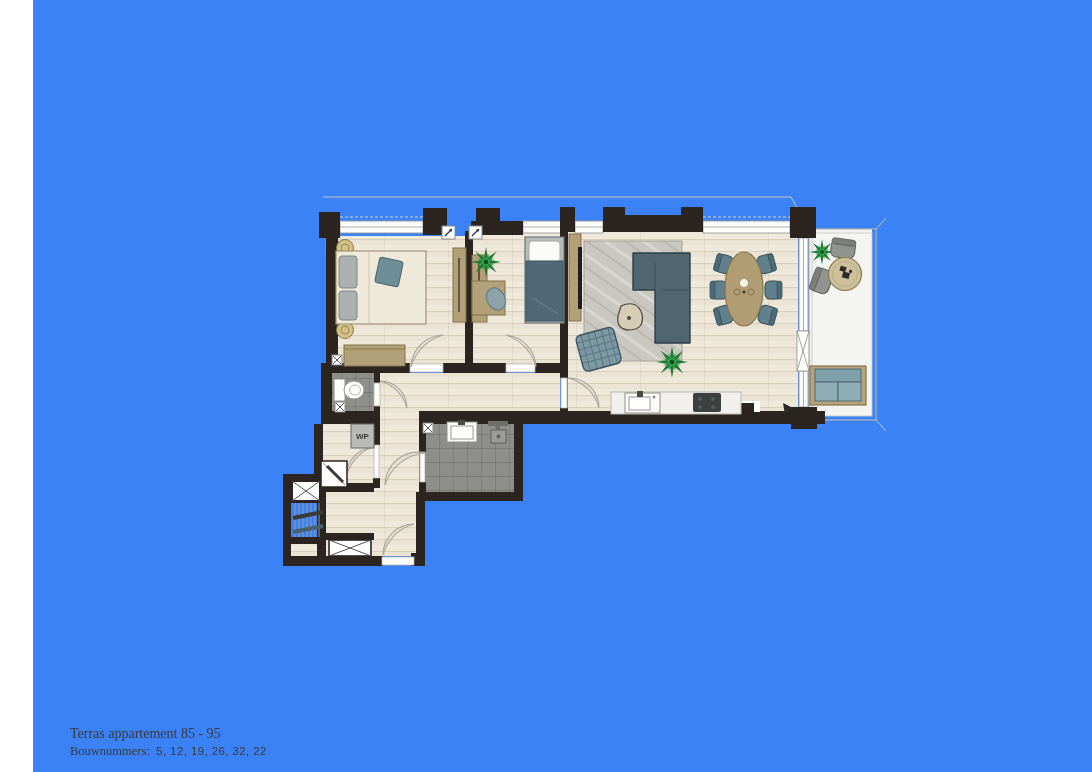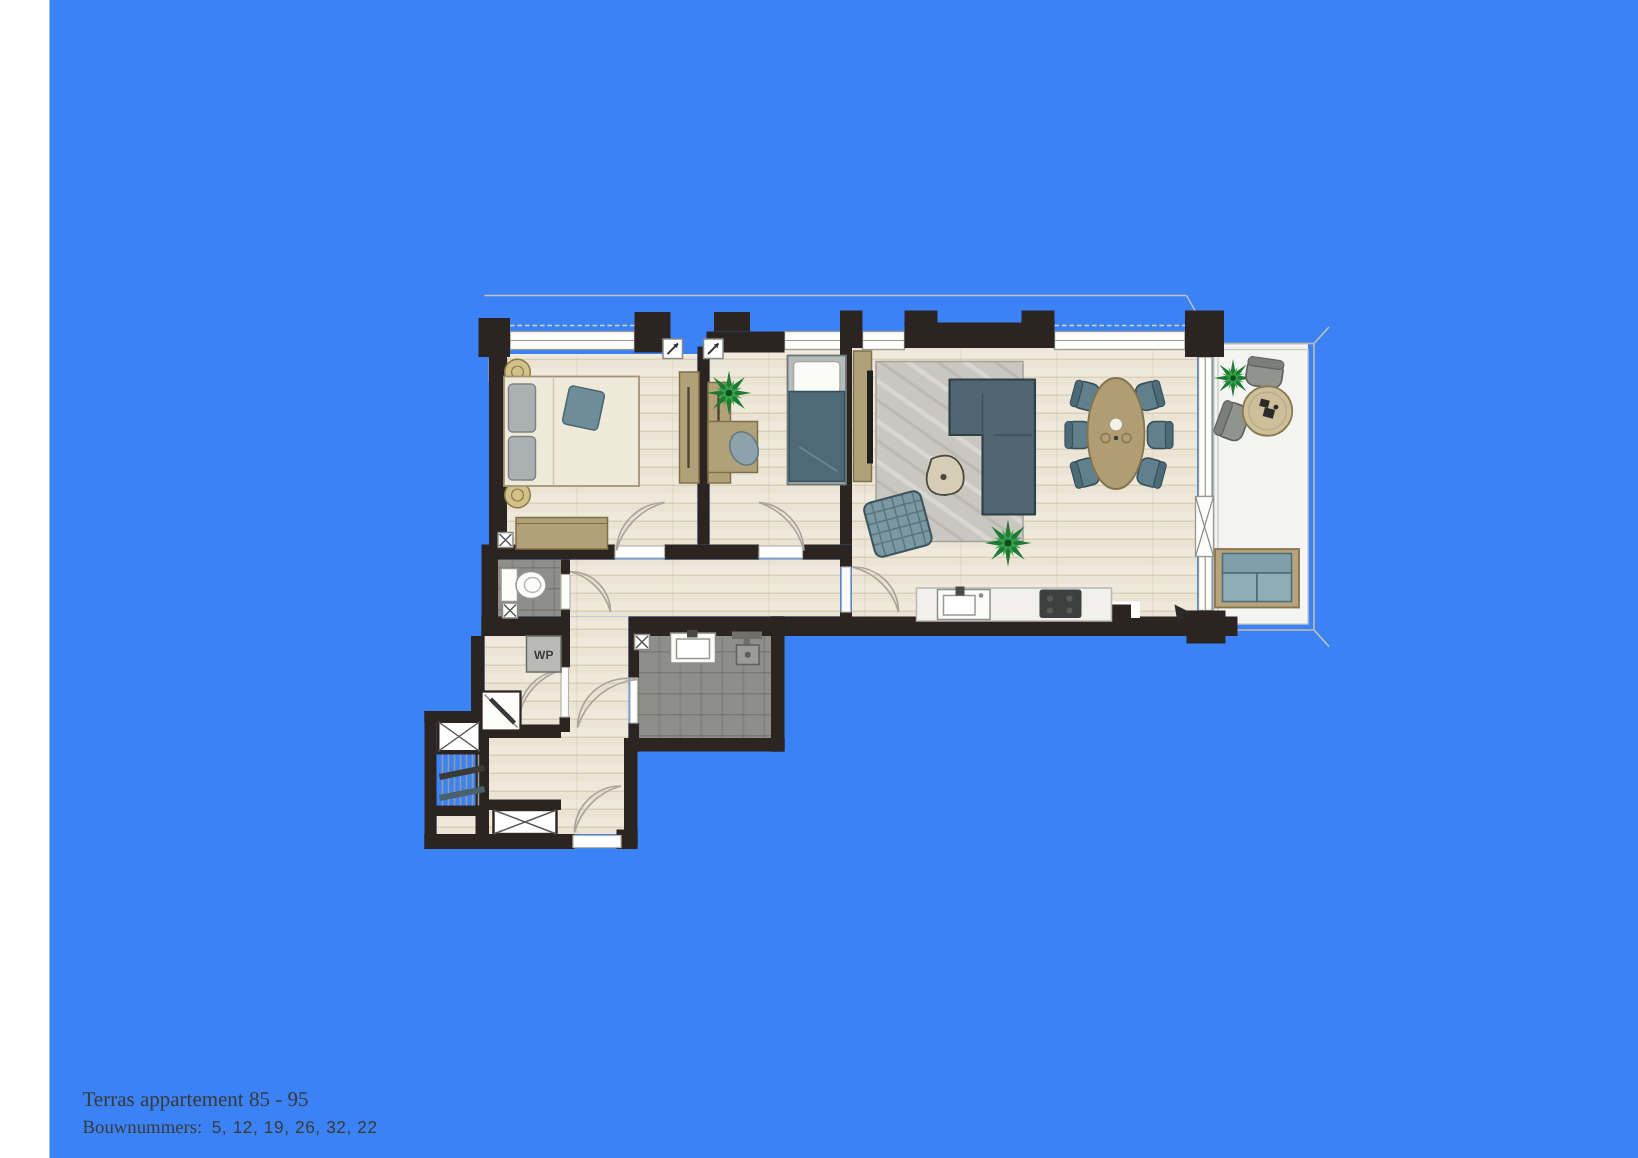--- a/index.html
+++ b/index.html
@@ -6,21 +6,21 @@
   #canvas{position:relative;width:1092px;height:772px;background:#3b82f6;overflow:hidden;
           font-family:"Liberation Sans",sans-serif;margin-left:33px;}
   #plan-svg{position:absolute;left:0;top:0;width:1092px;height:772px;}
   .wall{fill:#2b2421;}
   .win{fill:#fdfdfb;stroke:#9a9a94;stroke-width:0.9;}
   .jamb{fill:#ffffff;stroke:#b6b2a8;stroke-width:0.8;}
   .arc{fill:rgba(120,110,90,0.04);stroke:#a9a59b;stroke-width:1.1;}
   .thin{stroke:#c6c2ba;stroke-width:1;fill:none;}
   .tan{fill:#b2a078;stroke:#80704a;stroke-width:1;}
   .greyfix{fill:#fbfbf9;stroke:#8f8d88;stroke-width:1;}
-  .caption{position:absolute;left:22px;color:#3a3a3a;text-align:right;}
+  .caption{position:absolute;left:37px;color:#3a3a3a;text-align:right;}
   #cap1{top:726px;font-family:"Liberation Serif",serif;font-size:14px;}
   #cap2{top:744px;font-family:"Liberation Serif",serif;font-size:12.5px;}
   #cap2 .nums{font-family:"Liberation Sans",sans-serif;font-size:11.5px;letter-spacing:0.4px;}
 </style>
 </head>
 <body>
 
 <div id="canvas">
 <svg id="plan-svg" viewBox="0 0 1092 772">
   <defs>

